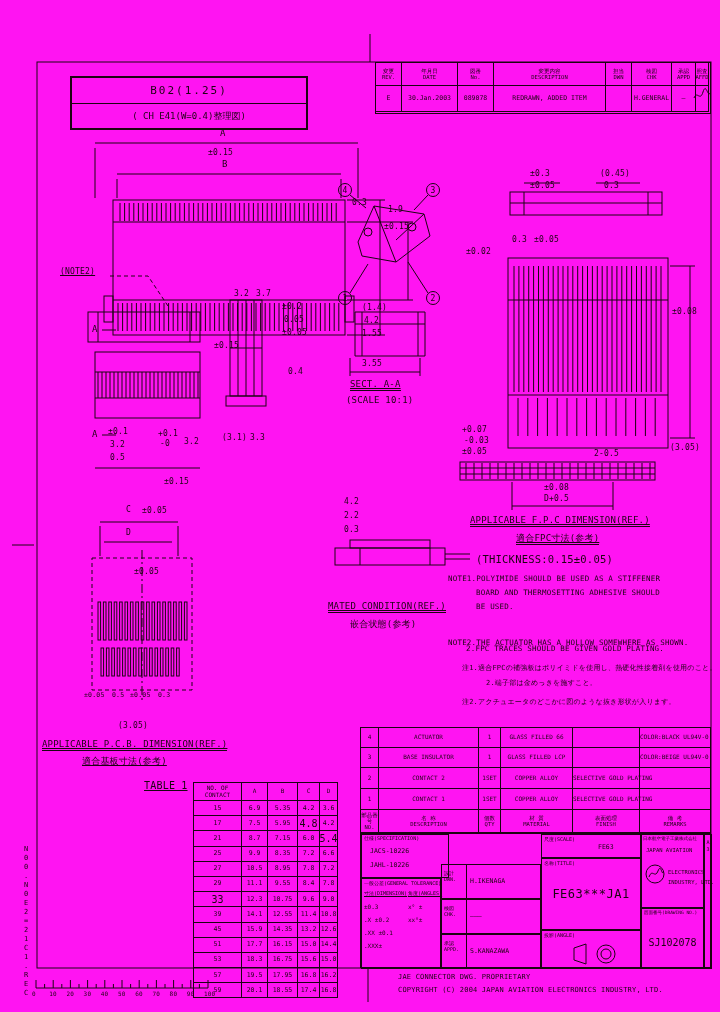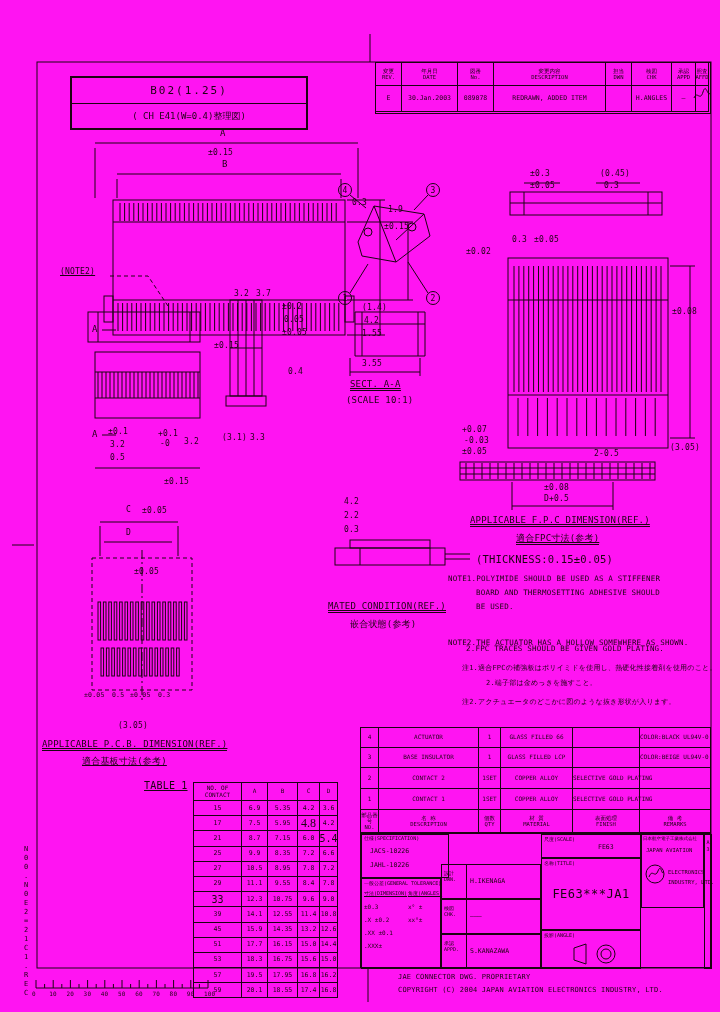--- a/index.html
+++ b/index.html
@@ -426,21 +426,21 @@
 CHK</div>
       <div class="cell" style="font-size: 5.5px; border-color: rgb(28, 4, 18);">承認
 APPD</div>
       <div class="cell" style="font-size: 5.5px; border-color: rgb(28, 4, 18);">照査
 AFFD</div>
       <div class="cell" style="font-size: 6.5px; border-color: rgb(28, 4, 18);">E</div>
       <div class="cell" style="font-size: 6.5px; border-color: rgb(28, 4, 18);">30.Jan.2003</div>
       <div class="cell" style="font-size: 6.5px; border-color: rgb(28, 4, 18);">089078</div>
       <div class="cell" style="font-size: 6.5px; border-color: rgb(28, 4, 18);">REDRAWN, ADDED ITEM</div>
       <div class="cell" style="font-size: 6.5px; border-color: rgb(28, 4, 18);"></div>
-      <div class="cell" style="font-size: 6.5px; border-color: rgb(28, 4, 18);">H.ANGLES</div>
+      <div class="cell" style="font-size: 6.5px; border-color: rgb(28, 4, 18);">H.GENERAL</div>
       <div class="cell" style="font-size: 6.5px; border-color: rgb(28, 4, 18);">—</div>
       <div class="cell" style="font-size: 6.5px; border-color: rgb(28, 4, 18);"></div>
     </div>
 
   <div id="labels">
       <div class="lbl" style="left: 220px; top: 129px; font-size: 9px;">A</div>
       <div class="lbl" style="left: 208px; top: 149px;">±0.15</div>
       <div class="lbl" style="left: 222px; top: 160px; font-size: 9px;">B</div>
       <div class="lbl u1" style="left: 60px; top: 268px;">(NOTE2)</div>
       <div class="lbl" style="left: 388px; top: 206px;">1.9</div>
@@ -529,21 +529,21 @@
       <div class="cell" style="font-size: 6px; border-color: rgb(28, 4, 18);">C</div>
       <div class="cell" style="font-size: 6px; border-color: rgb(28, 4, 18);">D</div>
       <div class="cell" style="font-size: 6.5px; border-color: rgb(28, 4, 18);">15</div>
       <div class="cell" style="font-size: 6.5px; border-color: rgb(28, 4, 18);">6.9</div>
       <div class="cell" style="font-size: 6.5px; border-color: rgb(28, 4, 18);">5.35</div>
       <div class="cell" style="font-size: 6.5px; border-color: rgb(28, 4, 18);">4.2</div>
       <div class="cell" style="font-size: 6.5px; border-color: rgb(28, 4, 18);">3.6</div>
       <div class="cell" style="font-size: 6.5px; border-color: rgb(28, 4, 18);">17</div>
       <div class="cell" style="font-size: 6.5px; border-color: rgb(28, 4, 18);">7.5</div>
       <div class="cell" style="font-size: 6.5px; border-color: rgb(28, 4, 18);">5.95</div>
-      <div class="cell" style="font-size: 12px; border-color: rgb(28, 4, 18); font-family: Liberation Serif, serif;">4.8</div>
+      <div class="cell" style="font-size: 10px; border-color: rgb(28, 4, 18);">4.8</div>
       <div class="cell" style="font-size: 6.5px; border-color: rgb(28, 4, 18);">4.2</div>
       <div class="cell" style="font-size: 6.5px; border-color: rgb(28, 4, 18);">21</div>
       <div class="cell" style="font-size: 6.5px; border-color: rgb(28, 4, 18);">8.7</div>
       <div class="cell" style="font-size: 6.5px; border-color: rgb(28, 4, 18);">7.15</div>
       <div class="cell" style="font-size: 6.5px; border-color: rgb(28, 4, 18);">6.0</div>
       <div class="cell" style="font-size: 10px; border-color: rgb(28, 4, 18);">5.4</div>
       <div class="cell" style="font-size: 6.5px; border-color: rgb(28, 4, 18);">25</div>
       <div class="cell" style="font-size: 6.5px; border-color: rgb(28, 4, 18);">9.9</div>
       <div class="cell" style="font-size: 6.5px; border-color: rgb(28, 4, 18);">8.35</div>
       <div class="cell" style="font-size: 6.5px; border-color: rgb(28, 4, 18);">7.2</div>
@@ -704,20 +704,24 @@
     <div class="boxed" style="left: 280px; top: 0px; width: 63px; height: 74px; border-color: rgb(28, 4, 18);">
       <div class="tb-lbl" style="left:1px;top:2px;font-size:4.5px;">日本航空電子工業株式会社</div>
       <div class="tb-lbl" style="left:4px;top:12px;font-size:5.5px;">JAPAN AVIATION</div>
       <svg width="22" height="22" style="left:2px;top:28px;">
         <circle cx="11" cy="11" r="9" stroke="#1c0412"></circle>
         <path d="M5,14 C8,5 11,16 14,8 S18,13 19,9" stroke="#1c0412"></path>
       </svg>
       <div class="tb-lbl" style="left:26px;top:34px;font-size:5.5px;">ELECTRONICS</div>
       <div class="tb-lbl" style="left:26px;top:44px;font-size:5.5px;">INDUSTRY, LTD.</div>
     </div>
+    <div class="boxed" style="left: 280px; top: 74px; width: 63px; height: 61px; border-color: rgb(28, 4, 18);">
+      <div class="tb-lbl" style="left:2px;top:2px;font-size:4.5px;">図面番号(DRAWING NO.)</div>
+      <div style="position:absolute;left:0;top:28px;width:100%;text-align:center;font-size:10px;">SJ102078</div>
+    </div>
     <div class="boxed" style="left: 343px; top: 0px; width: 8px; height: 135px; border-color: rgb(28, 4, 18);">
       <div class="vtext" style="left:0;top:4px;font-size:5px;">A3</div>
     </div>
   </div>
 
   <div class="lbl" style="left:398px;top:974px;font-size:7px;">JAE CONNECTOR DWG. PROPRIETARY</div>
   <div class="lbl" style="left:398px;top:987px;font-size:7px;">COPYRIGHT (C) 2004 JAPAN AVIATION ELECTRONICS INDUSTRY, LTD.</div>
 
   <div id="rulerLabels">
       <div class="lbl" style="left: 32px; top: 991px; font-size: 6px;">0</div>

